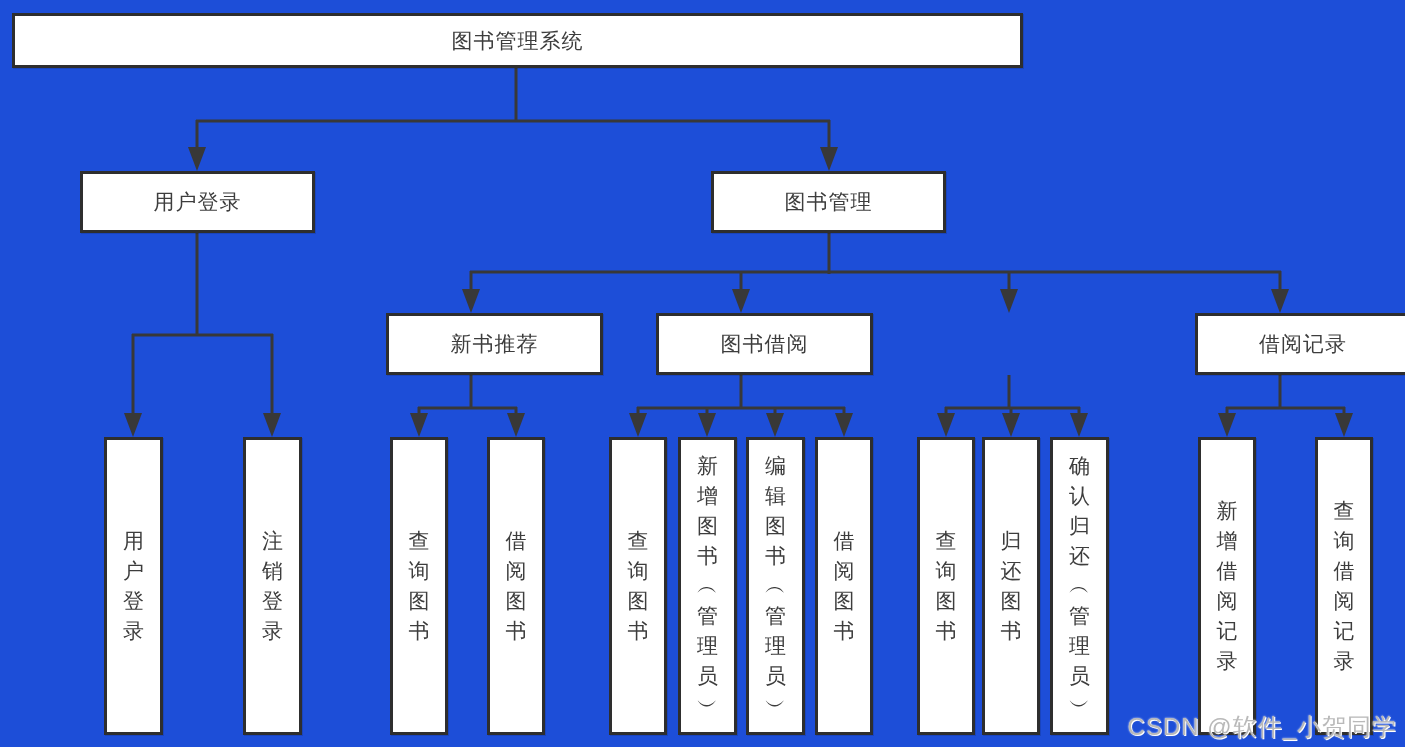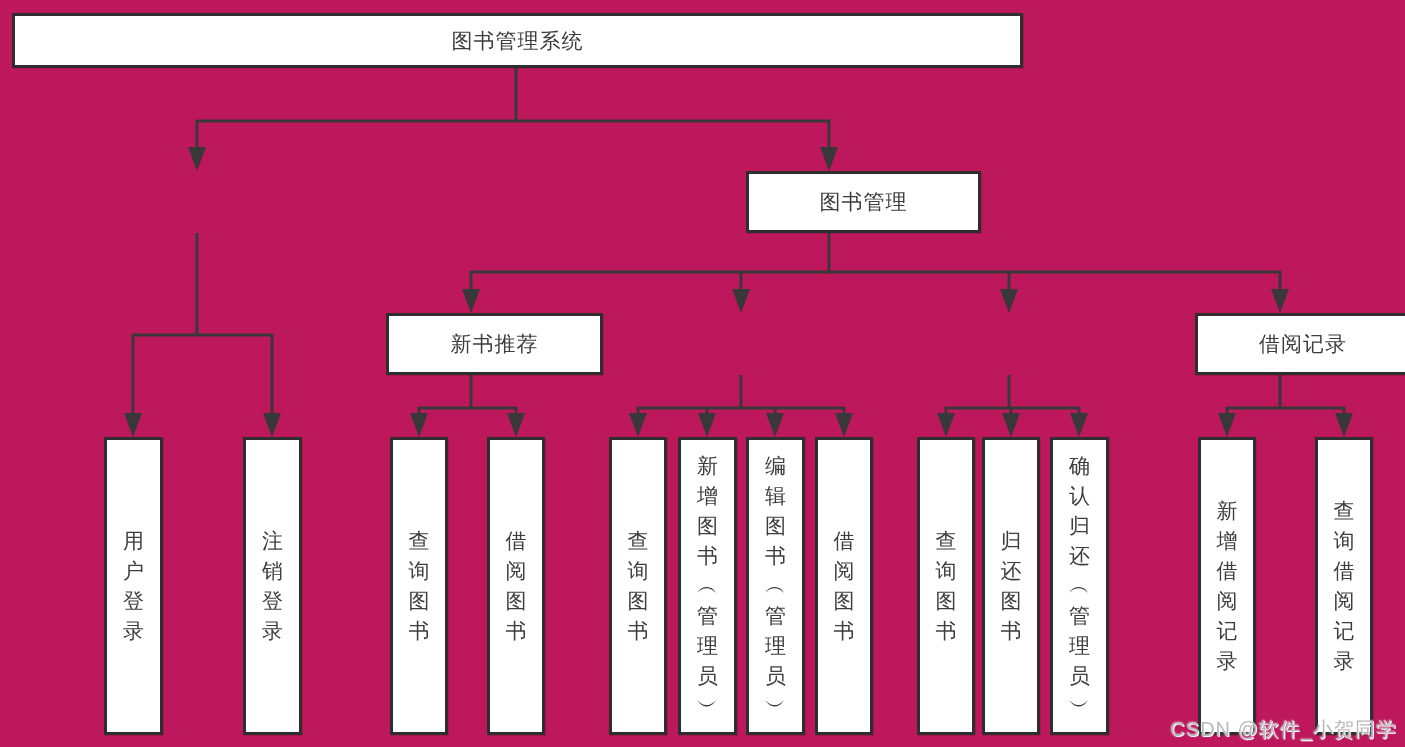--- a/index.html
+++ b/index.html
@@ -5,21 +5,21 @@
   html, body {
     margin: 0;
     padding: 0;
     background: #ffffff;
     font-family: "Liberation Sans", sans-serif;
   }
   .canvas {
     position: relative;
     width: 1405px;
     height: 747px;
-    background: #be185d;
+    background: #1d4ed8;
     overflow: hidden;
   }
   .connectors {
     position: absolute;
     left: 0;
     top: 0;
   }
   .node {
     position: absolute;
     box-sizing: border-box;
@@ -28,21 +28,21 @@
     color: #3d3d3d;
     display: flex;
     align-items: center;
     justify-content: center;
     font-size: 21px;
     letter-spacing: 1px;
     box-shadow: 1px 1px 0 rgba(0,0,0,0.12);
   }
   .node.root    { left: 12px;  top: 13px;  width: 1011px; height: 55px; }
   .node.l2a     { left: 80px;  top: 171px; width: 235px;  height: 62px; }
-  .node.l2b     { left: 746px; top: 171px; width: 235px;  height: 62px; }
+  .node.l2b     { left: 711px; top: 171px; width: 235px;  height: 62px; }
   .node.l3      { top: 313px;  height: 62px; margin-left: 23px; }
   .node.leaf {
     top: 437px;
     height: 298px;
     flex-direction: column;
   }
   .vtext {
     width: 100%;
     display: flex;
     flex-direction: column;
@@ -55,21 +55,21 @@
     height: 30px;
     line-height: 30px;
     text-align: center;
     font-size: 21px;
     letter-spacing: 0;
   }
   .watermark {
     position: absolute;
     right: 8px;
     bottom: 4px;
-    font-size: 20px;
+    font-size: 24px;
     letter-spacing: 1px;
     color: #b9b9b9;
     text-shadow: 0 0 2px #ffffff, 1px 1px 0 #ffffff;
     z-index: 10;
     white-space: nowrap;
   }
 </style>
 </head>
 <body>
 
@@ -115,26 +115,32 @@
              M1002 413h18L1011 437z
              M1070 413h18L1079 437z
              M1218 413h18L1227 437z
              M1335 413h18L1344 437z"></path>
   </svg>
 
   <div class="node root">
     <span>图书管理系统</span>
   </div>
 
+  <div class="node l2a">
+    <span>用户登录</span>
+  </div>
   <div class="node l2b">
     <span>图书管理</span>
   </div>
 
   <div class="node l3" style="left:363px;width:217px">
     <span>新书推荐</span>
+  </div>
+  <div class="node l3" style="left:633px;width:217px">
+    <span>图书借阅</span>
   </div>
   <div class="node l3" style="left:1172px;width:216px">
     <span>借阅记录</span>
   </div>
 
   <div class="node leaf" style="left:104px;width:59px">
     <div class="vtext">
         <span class="vchar">用</span>
         <span class="vchar">户</span>
         <span class="vchar">登</span>

